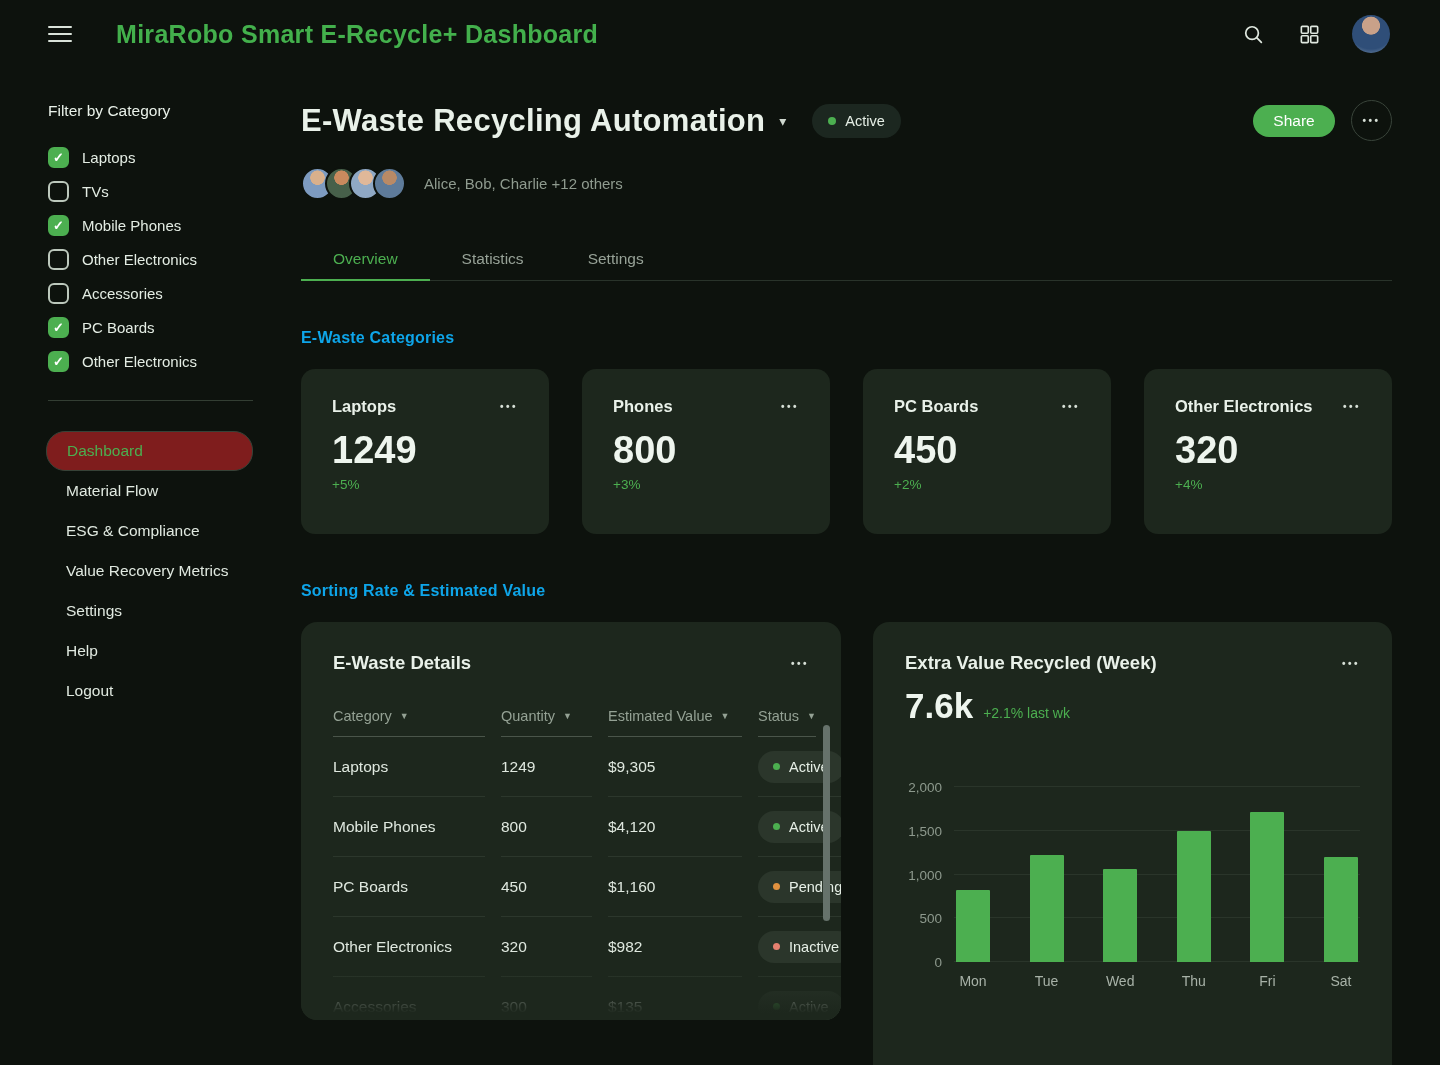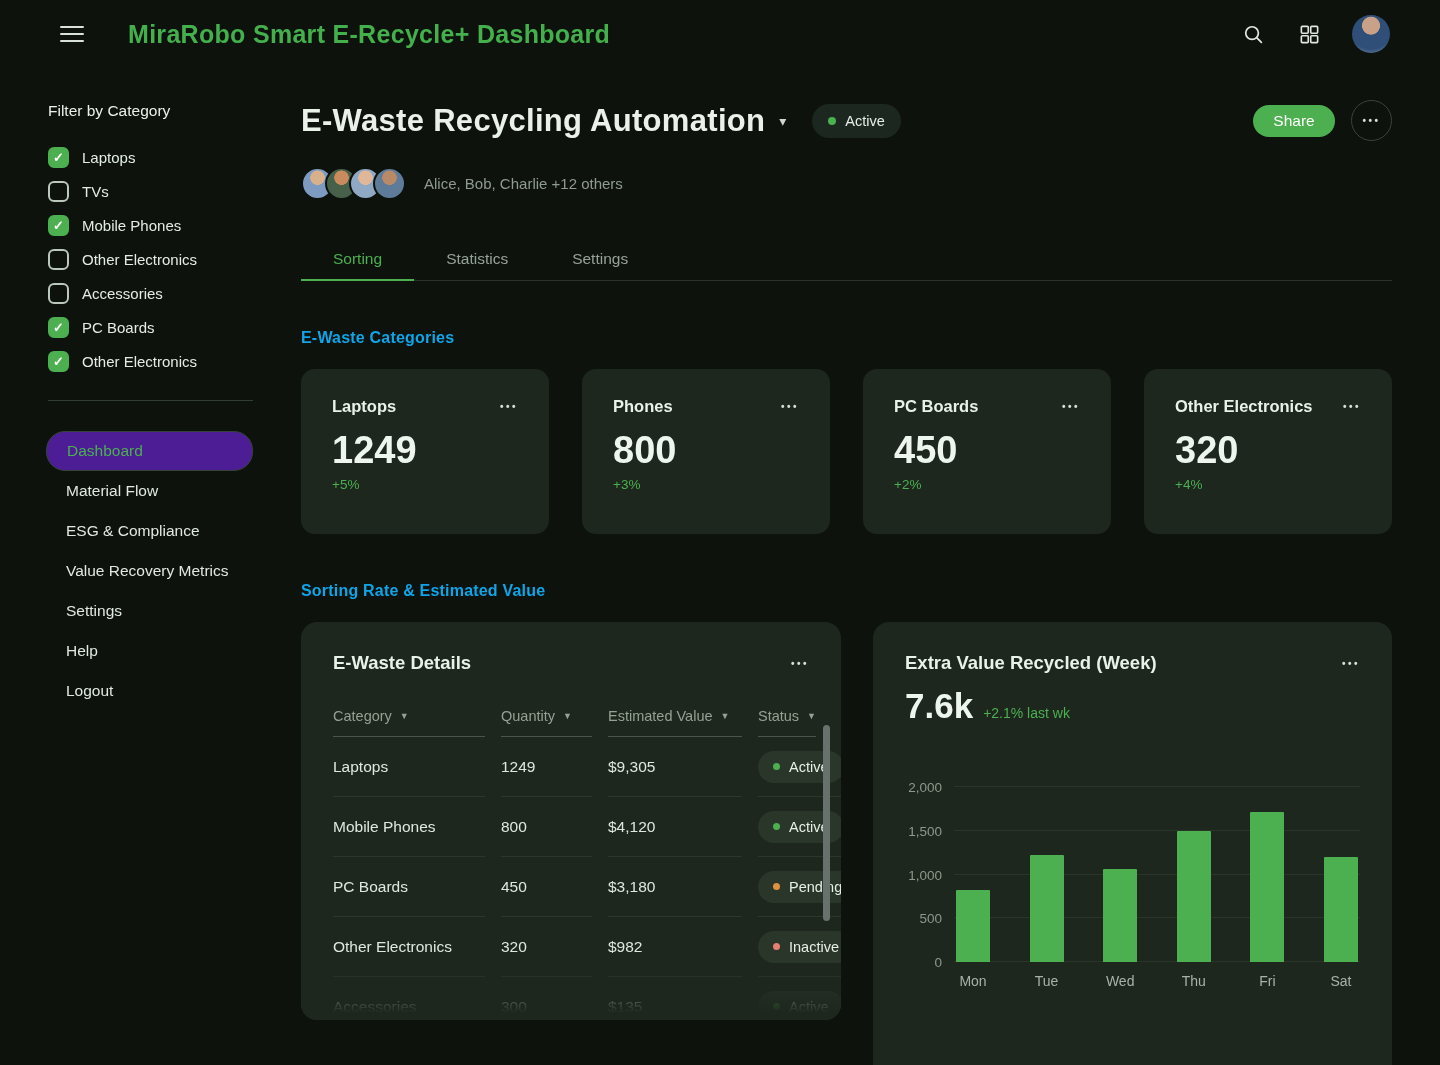--- a/index.html
+++ b/index.html
@@ -4,40 +4,40 @@
 <style>
   * { margin:0; padding:0; box-sizing:border-box; }
   html,body { width:1440px; height:1065px; overflow:hidden; }
   body {
     background:#0D120D;
     font-family:"Liberation Sans", sans-serif;
     color:#DFE8DF;
     position:relative;
   }
   
-  .header { position:absolute; top:0; left:12px; right:0; height:68px; display:flex; align-items:center; padding:0 50px 0 48px; }
+  .header { position:absolute; top:0; left:0; right:0; height:68px; display:flex; align-items:center; padding:0 50px 0 48px; }
   .hamburger { width:24px; height:16px; display:flex; flex-direction:column; justify-content:space-between; cursor:pointer; }
   .hamburger span { display:block; height:2px; background:#D9E2D9; border-radius:1px; }
   .app-title { margin-left:44px; font-size:25px; font-weight:bold; color:#43B04C; letter-spacing:.3px; }
   .header-right { margin-left:auto; display:flex; align-items:center; gap:30px; }
   .icon-btn { width:26px; height:26px; display:flex; align-items:center; justify-content:center; cursor:pointer; }
   .avatar-lg { width:38px; height:38px; border-radius:50%; background:radial-gradient(circle at 50% 28%, #C9A189 0 26%, #2F4E78 28% 70%, #7E95AF 100%); cursor:pointer; }
 
   
   .sidebar { position:absolute; top:68px; left:0; bottom:0; width:280px; padding:34px 27px 0 48px; }
   .filter-title { font-size:15.5px; color:#E9F1E9; margin-bottom:20px; }
   .filter-row { display:flex; align-items:center; height:34px; gap:13px; cursor:pointer; }
   .checkbox { width:21px; height:21px; border-radius:6px; border:2px solid #BCC8BC; display:flex; align-items:center; justify-content:center; flex:0 0 21px; }
   .checkbox.on { background:#4CAF50; border-color:#4CAF50; }
   .checkbox .check { display:none; color:#fff; font-size:13px; font-weight:bold; line-height:1; }
   .checkbox.on .check { display:block; }
   .filter-label { font-size:15px; color:#E3ECE3; }
   .side-divider { height:1px; background:#333E33; margin:22px 0 30px 0; }
   .nav-item { width:207px; height:40px; display:flex; align-items:center; padding:0 20px; border-radius:19px; color:#E0E9E0; font-size:15.5px; cursor:pointer; margin-left:-2px; }
-  .nav-item.on { background:#4c1d95; border:1px solid #374237; color:#4CAF50; }
+  .nav-item.on { background:#7f1d1d; border:1px solid #374237; color:#4CAF50; }
 
   
   .main { position:absolute; left:280px; top:68px; right:0; bottom:0; padding:0 48px 0 21px; }
   .title-row { margin-top:32px; display:flex; align-items:center; }
   .page-title { font-size:31px; font-weight:bold; color:#E9F1E9; letter-spacing:.3px; }
   .title-caret { color:#CFD8CF; font-size:14px; margin-left:14px; cursor:pointer; }
   .status-badge { margin-left:26px; display:flex; align-items:center; gap:9px; background:#1C2720; padding:9px 16px; border-radius:18px; font-size:14.5px; color:#E6EFE6; }
   .dot-green { width:8px; height:8px; border-radius:50%; background:#4CAF50; }
   .title-actions { margin-left:auto; display:flex; align-items:center; gap:16px; }
   .share-btn { width:82px; height:32px; border-radius:21px; background:#4CAF50; color:#FFFFFF; font-size:15.5px; border:none; display:flex; align-items:center; justify-content:center; cursor:pointer; font-family:inherit; }
@@ -215,21 +215,21 @@
       <div class="avatar"></div>
       <div class="avatar"></div>
       <div class="avatar"></div>
       <div class="avatar"></div>
     </div>
     <div class="members-text">Alice, Bob, Charlie +12 others</div>
   </div>
 
   <div class="tabs">
     <div class="tab on">
-        <span>Sorting</span>
+        <span>Overview</span>
       </div>
     <div class="tab">
         <span>Statistics</span>
       </div>
     <div class="tab">
         <span>Settings</span>
       </div>
   </div>
 
   <div class="section-title">E-Waste Categories</div>
@@ -316,21 +316,21 @@
           <div class="td">
               <span class="pill active">
                 <span class="pdot"></span>
                 <span>Active</span>
               </span>
             </div>
         </div>
         <div class="trow">
           <div class="td">PC Boards</div>
           <div class="td">450</div>
-          <div class="td">$3,180</div>
+          <div class="td">$1,160</div>
           <div class="td">
               <span class="pill pending">
                 <span class="pdot"></span>
                 <span>Pending</span>
               </span>
             </div>
         </div>
         <div class="trow">
           <div class="td">Other Electronics</div>
           <div class="td">320</div>

